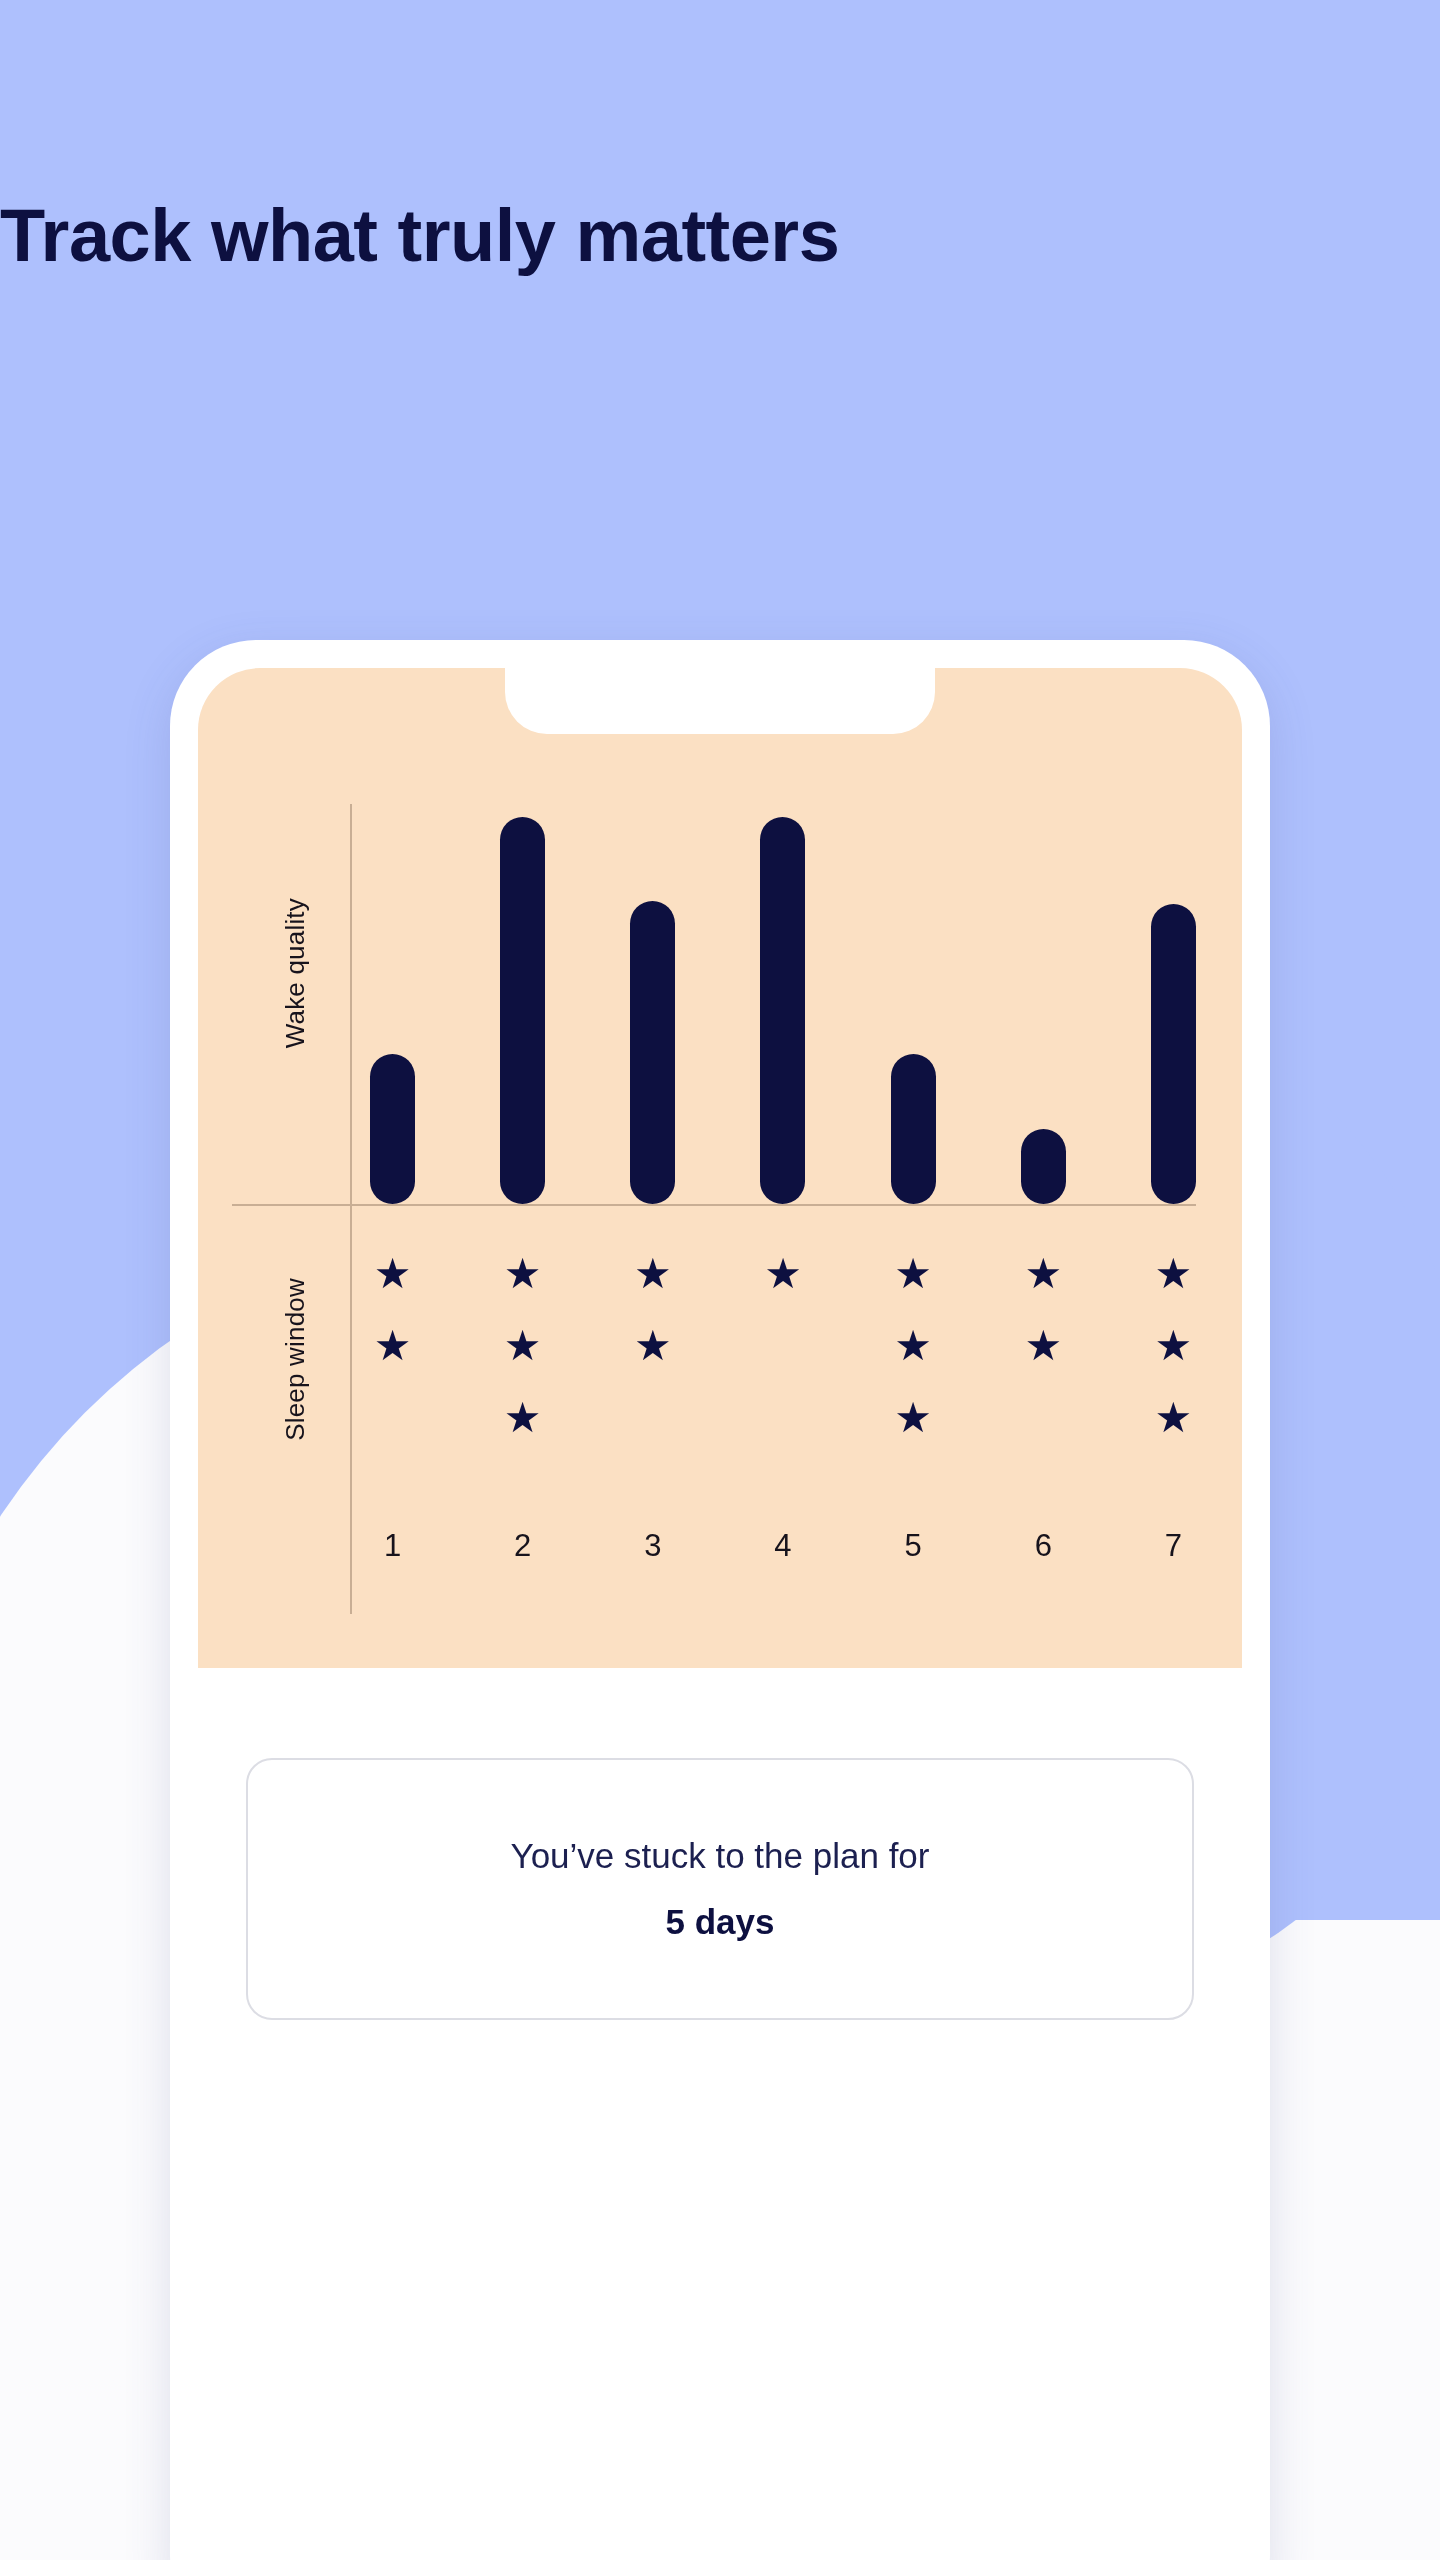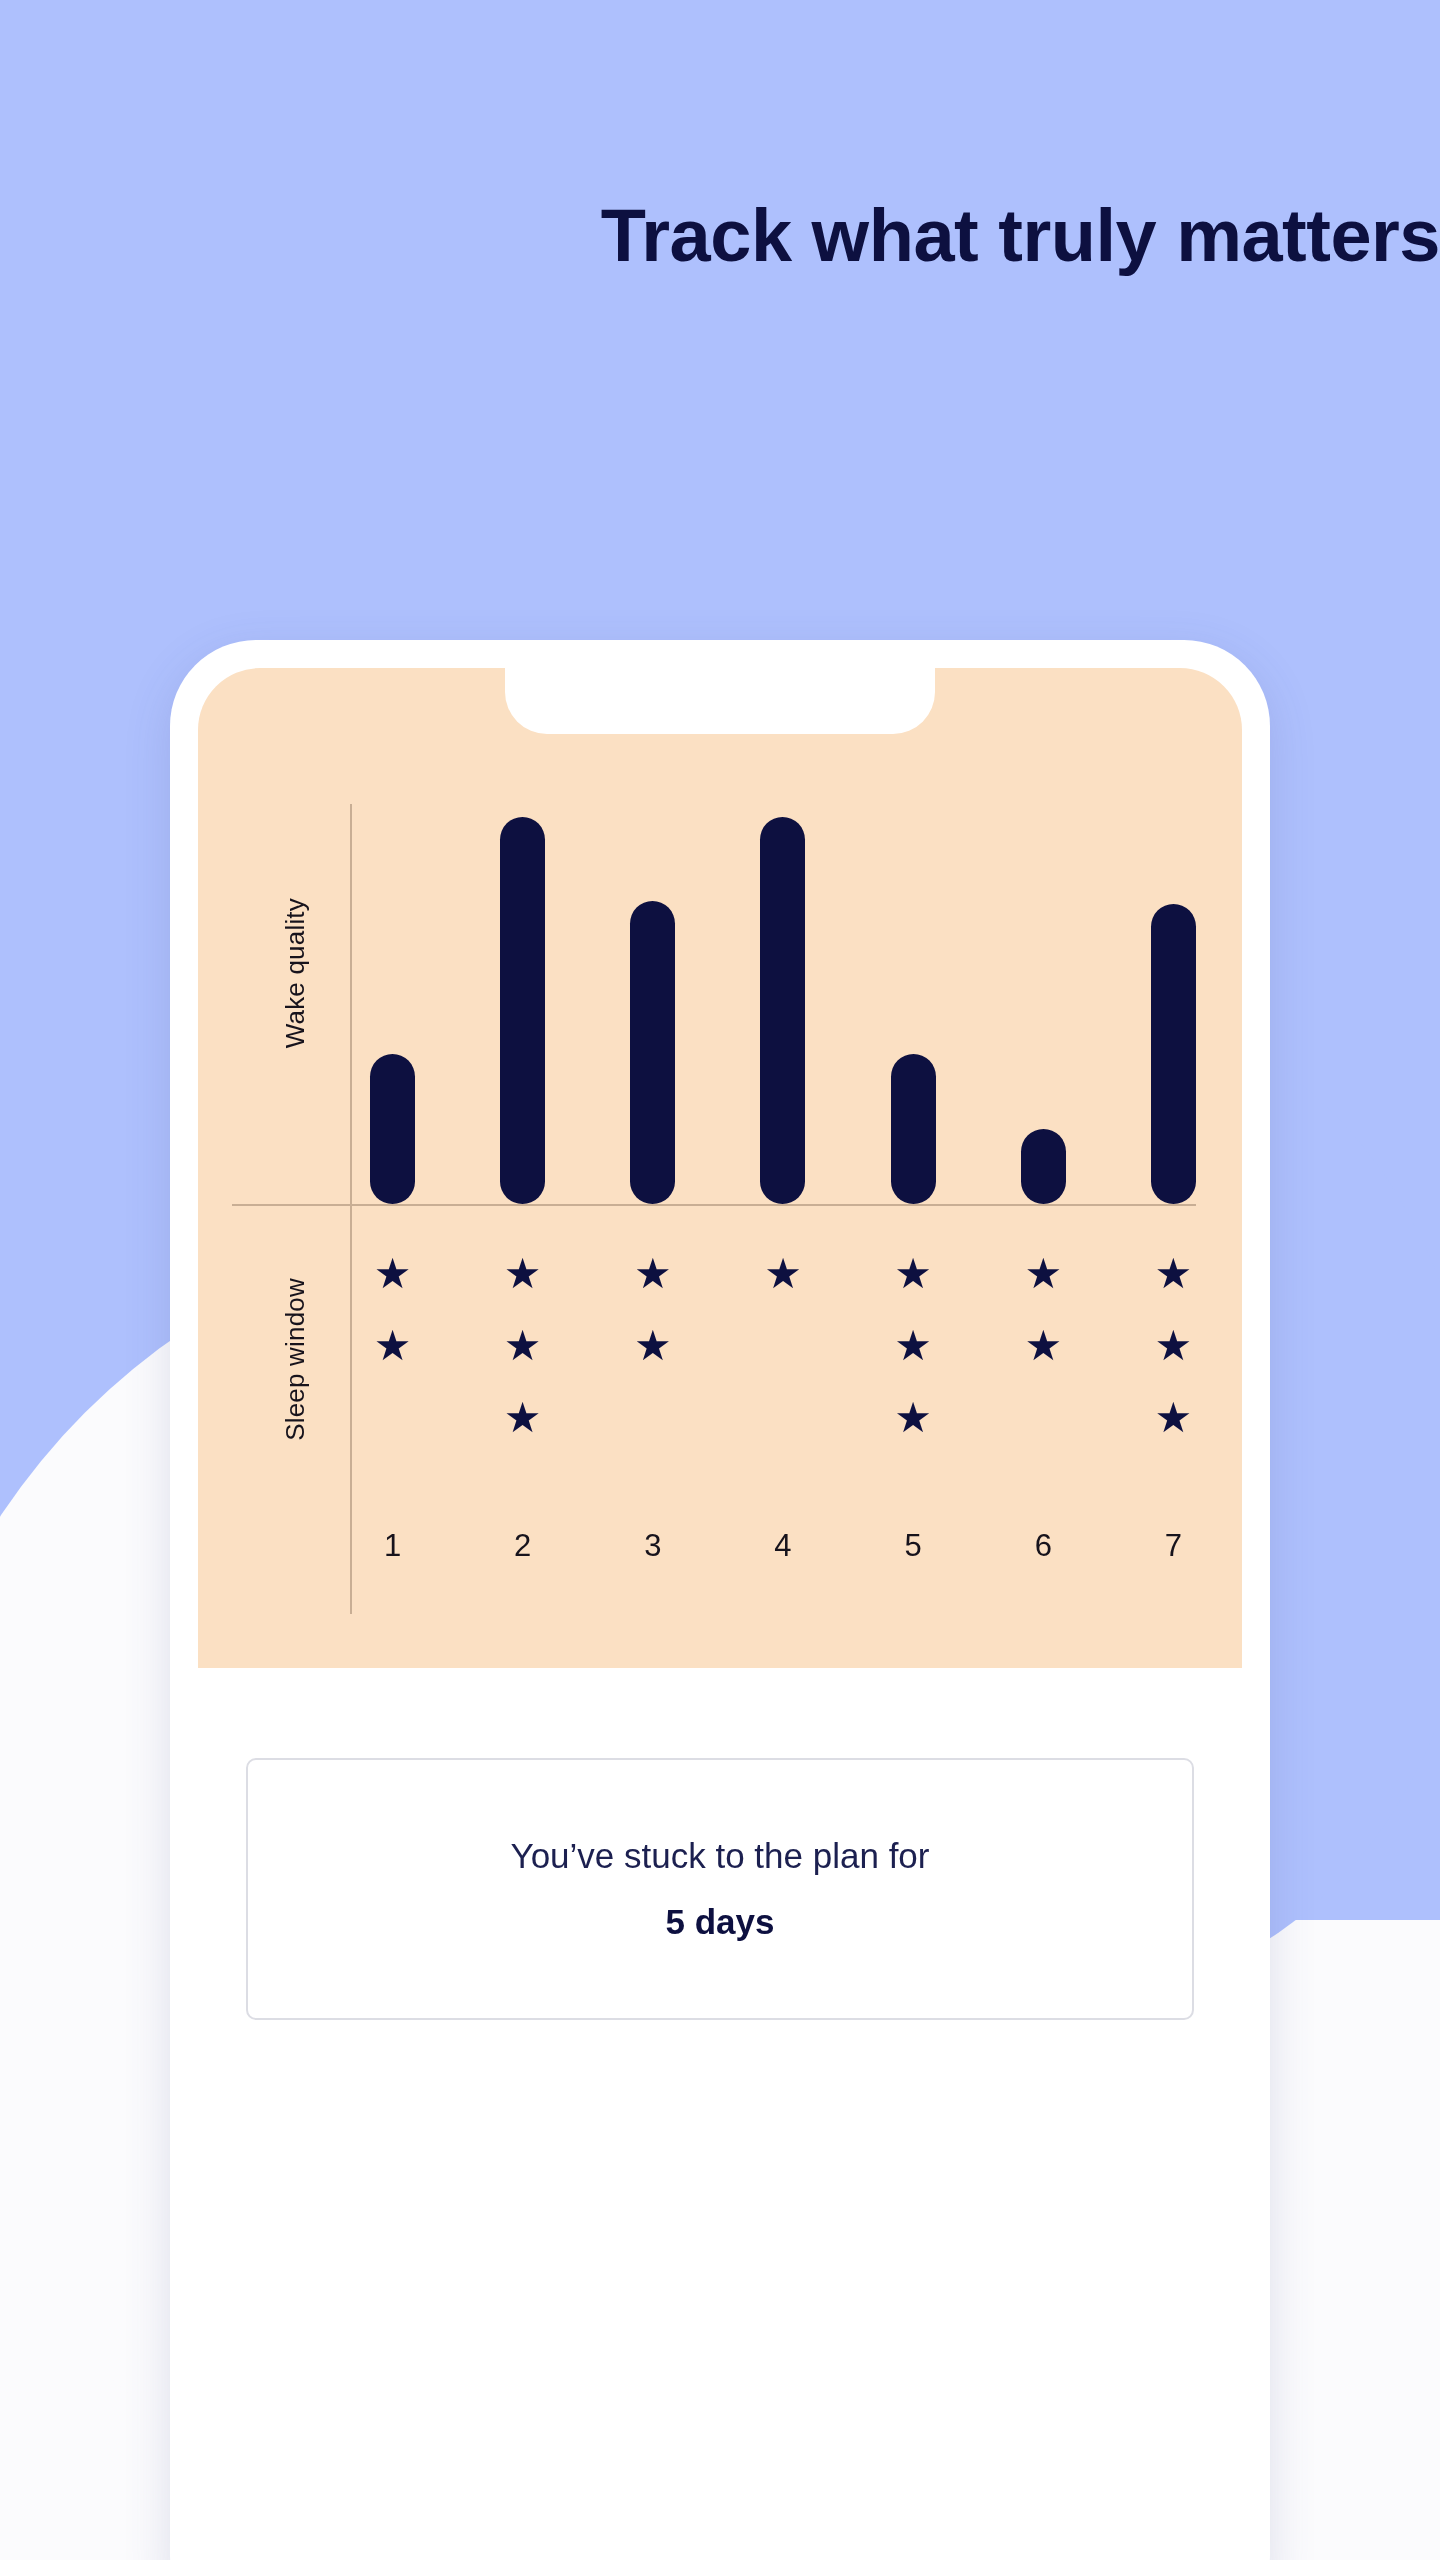--- a/index.html
+++ b/index.html
@@ -32,21 +32,21 @@
     left:0; right:0; bottom:0; height:640px;
     background:#fbfbfd;
     z-index:1;
   }
 
   
   .headline{
     position:absolute;
     left:0; right:0; top:196px;
     z-index:20;
-    text-align:right;
+    text-align:left;
     color:#0d1040;
     font-size:74px;
     font-weight:bold;
     line-height:1.08;
     letter-spacing:-0.5px;
   }
 
   
   .phone{
     position:absolute;
@@ -191,21 +191,21 @@
     color:#ffffff;
   }
 
   
   .streak-card{
     position:absolute;
     left:48px; right:48px; top:1090px;
     height:262px;
     background:#ffffff;
     border:2px solid #dcdde4;
-    border-radius:10px;
+    border-radius:26px;
     display:flex;
     flex-direction:column;
     align-items:center;
     justify-content:center;
     gap:26px;
     z-index:5;
   }
   .streak-line1{ font-size:35px; color:#1c2050; }
   .streak-line2{ font-size:35px; color:#0d1040; font-weight:bold;text-align:center; }
 </style>

